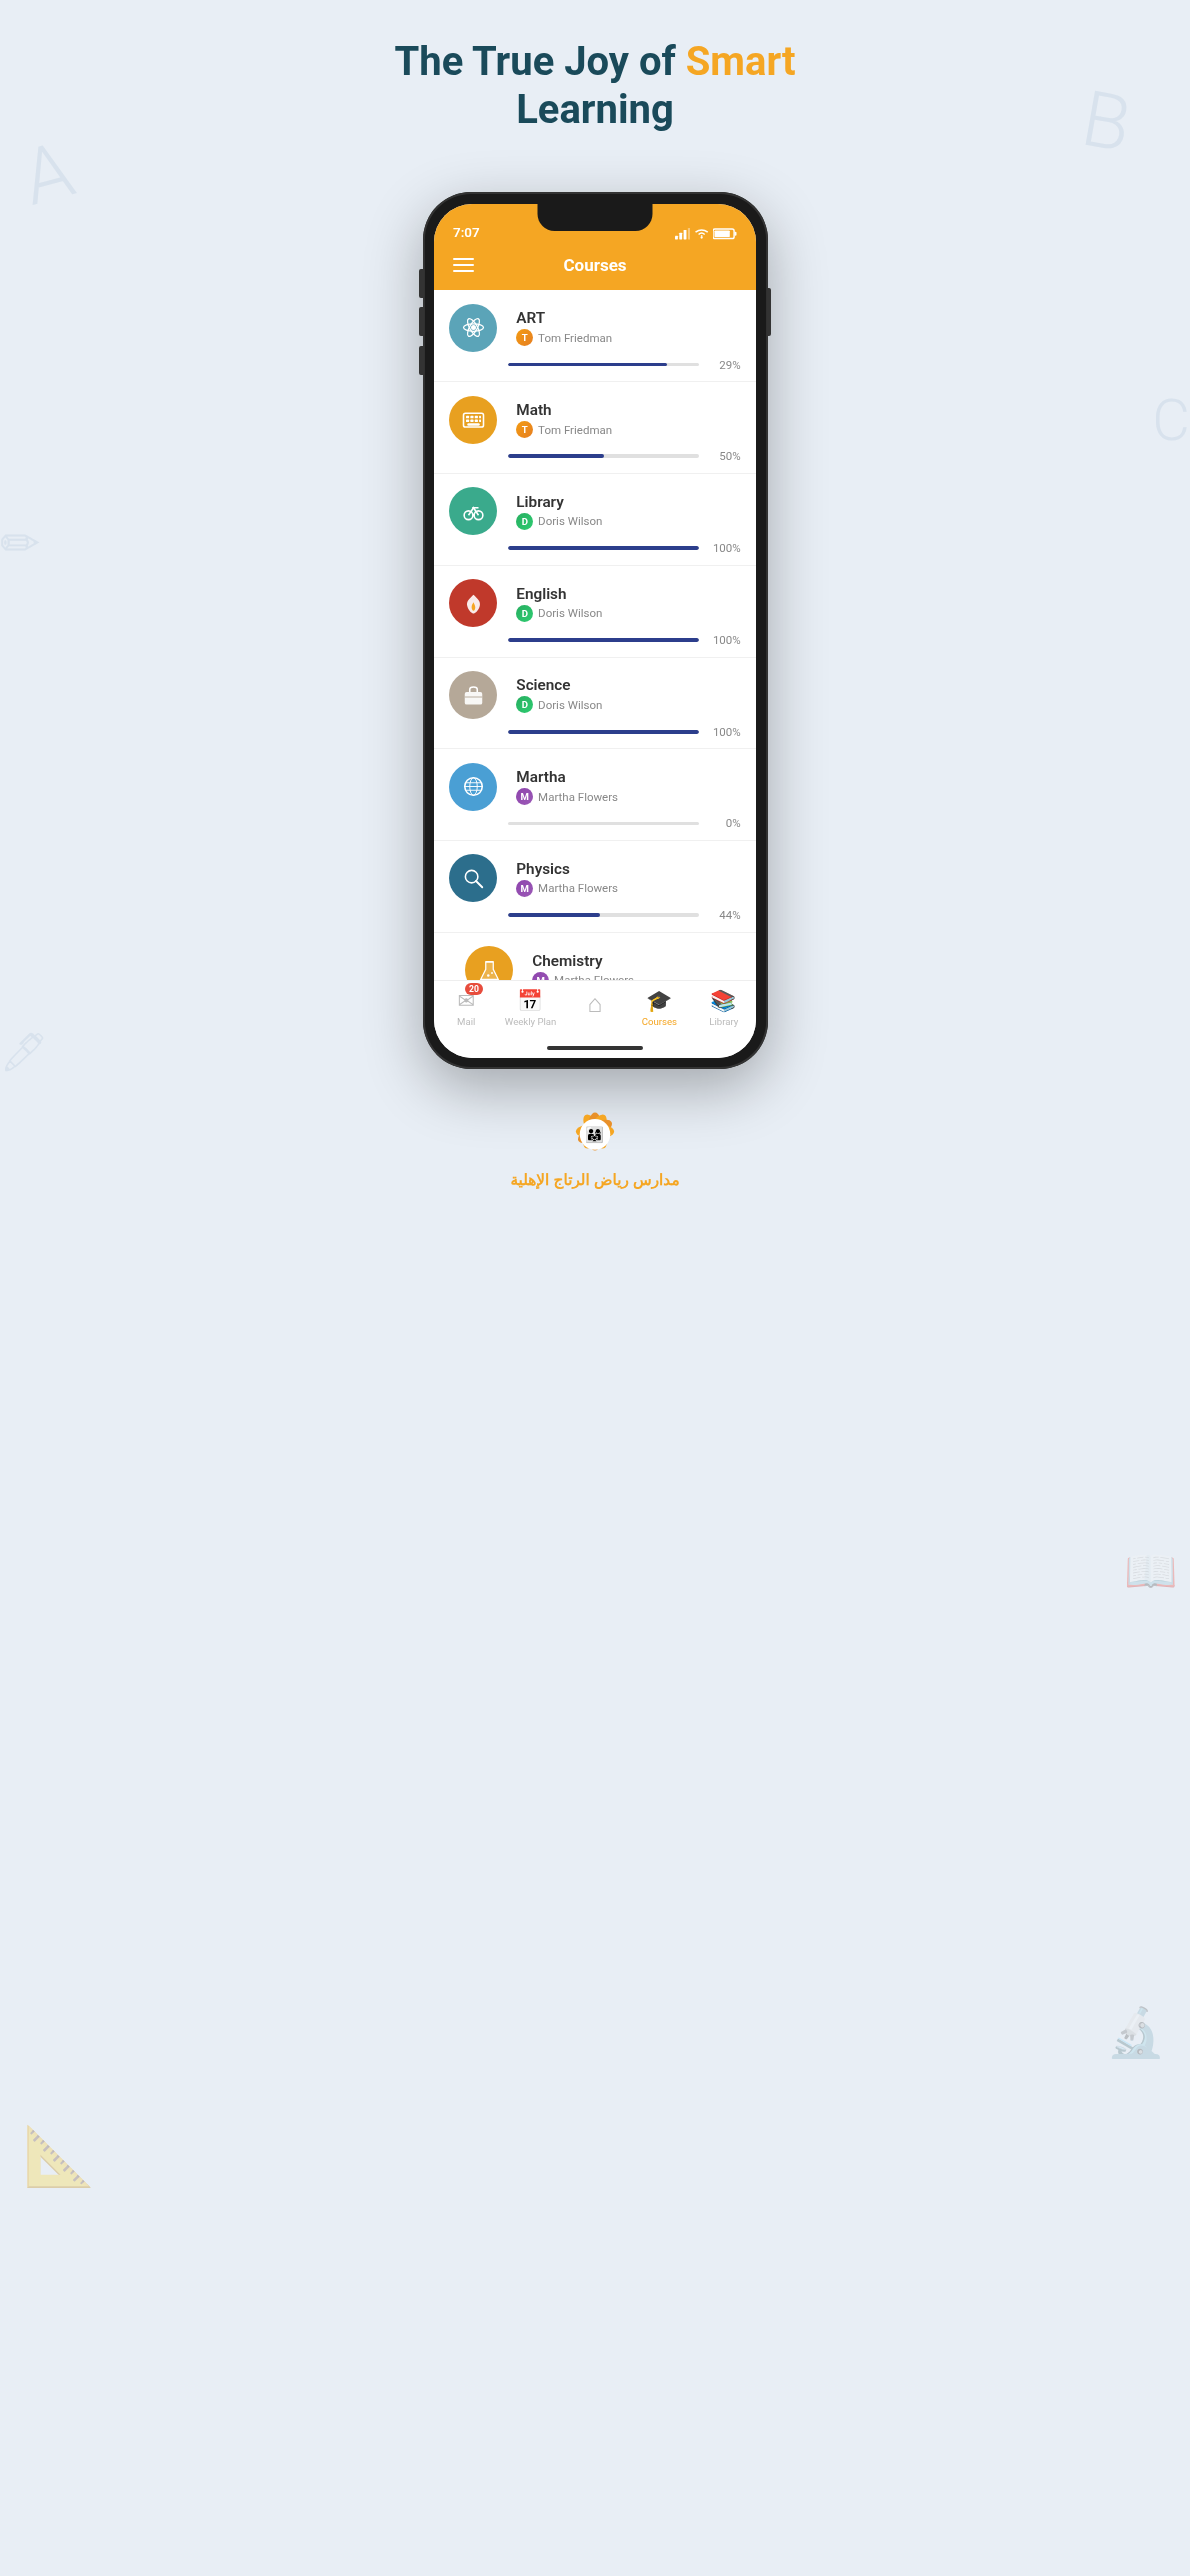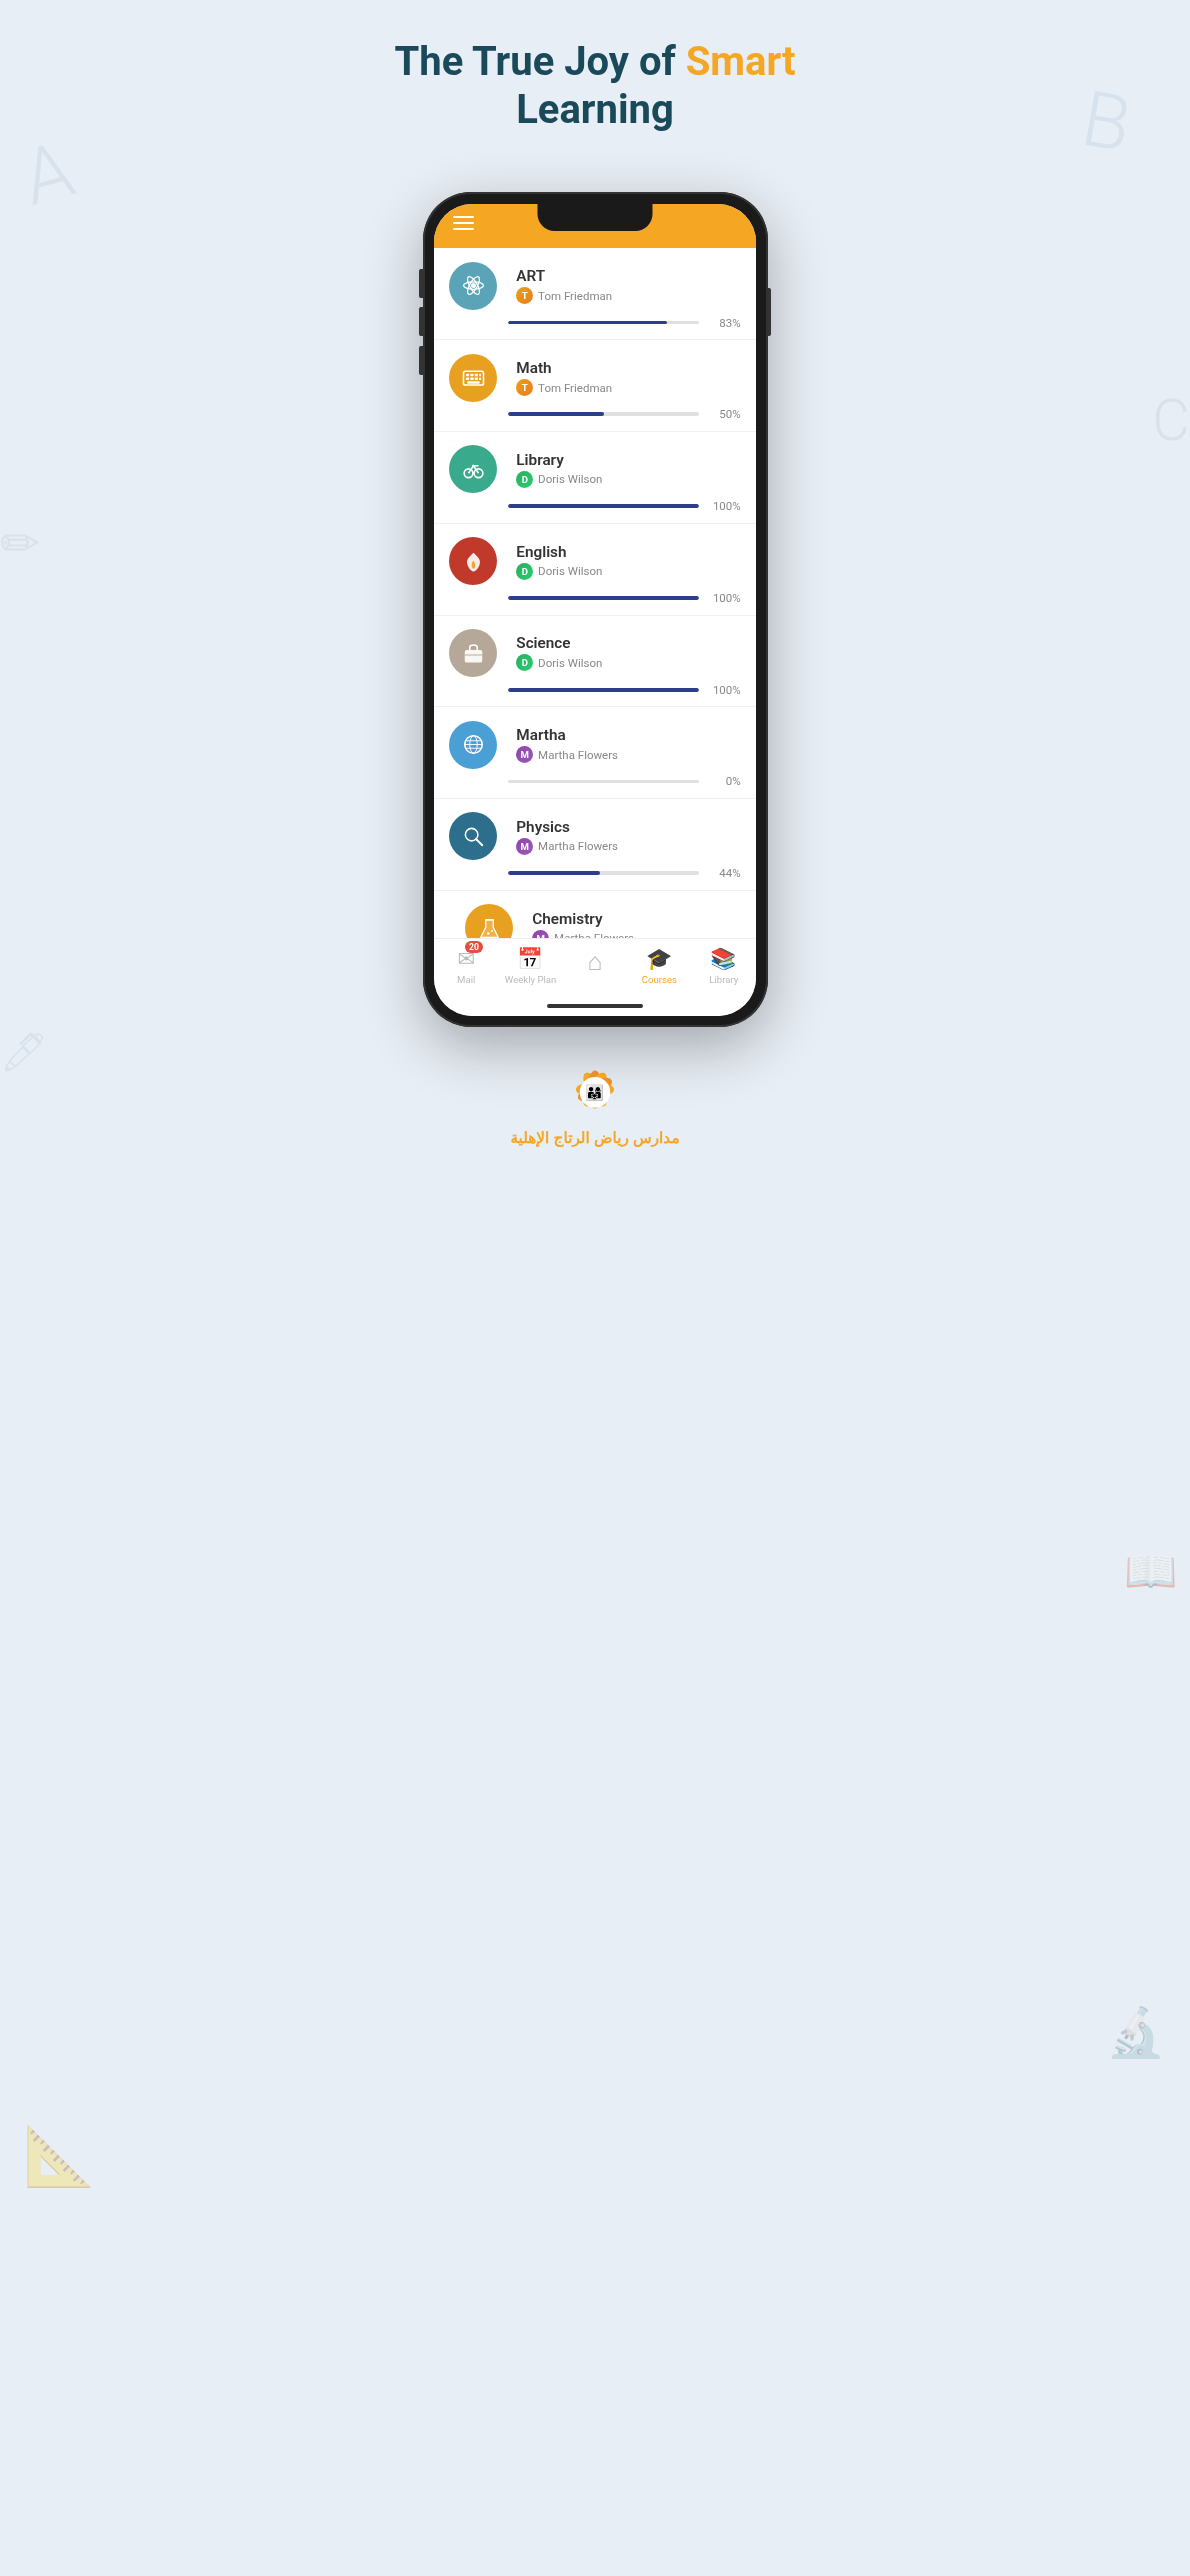--- a/index.html
+++ b/index.html
@@ -343,20 +343,42 @@
 
 <h1 class="hero-title">
   <span>The True Joy of </span><span class="highlight">Smart</span><br>
   <span>Learning</span>
 </h1>
 
 <div class="phone-frame">
   <div class="phone-screen">
     <div class="notch"></div>
 
+    <div class="status-bar">
+      <span class="status-time">7:07</span>
+      <div class="status-icons">
+        <svg width="15.3" height="11.5" viewBox="0 0 16 12">
+          <rect x="0" y="8" width="3" height="4" rx="0.5"></rect>
+          <rect x="4.5" y="5" width="3" height="7" rx="0.5"></rect>
+          <rect x="9" y="2" width="3" height="10" rx="0.5"></rect>
+          <rect x="13.5" y="0" width="2.5" height="12" rx="0.5" opacity="0.4"></rect>
+        </svg>
+        <svg width="15.3" height="11.5" viewBox="0 0 20 14">
+          <path d="M10 11 Q10 9 10 9" stroke="white" stroke-width="2" fill="none"></path>
+          <path d="M6 8 Q10 4 14 8" stroke="white" stroke-width="2" fill="none"></path>
+          <path d="M2 5 Q10 -1 18 5" stroke="white" stroke-width="2" fill="none"></path>
+          <circle cx="10" cy="12" r="1.5"></circle>
+        </svg>
+        <svg width="24" height="11.5" viewBox="0 0 25 12">
+          <rect x="0" y="1" width="22" height="10" rx="2" stroke="white" stroke-width="1.5" fill="none"></rect>
+          <rect x="22.5" y="4" width="2" height="4" rx="1" fill="white"></rect>
+          <rect x="1.5" y="2.5" width="16" height="7" rx="1" fill="white"></rect>
+        </svg>
+      </div>
+    </div>
 
     <div class="nav-bar">
       <div class="hamburger">
         <span></span>
           <span></span>
           <span></span>
       </div>
       <span class="nav-title">Courses</span>
     </div>
 
@@ -379,21 +401,21 @@
               <span style="color:white;font-size:9.6px;font-weight:bold">T</span>
             </div>
             <span class="teacher-name">Tom Friedman</span>
           </div>
         </div>
       </div>
       <div class="progress-row">
         <div class="progress-bar-bg">
           <div class="progress-bar-fill" style="width:83%"></div>
         </div>
-        <span class="progress-pct">83%</span>
+        <span class="progress-pct">29%</span>
       </div>
     </div>
         <div class="course-item">
       <div class="course-top">
         <div class="course-icon" style="background:#e8a020">
           <svg viewBox="0 0 40 40" width="25" height="25">
                 <rect x="4" y="10" width="32" height="22" rx="3" fill="none" stroke="white" stroke-width="2.5"></rect>
                 <rect x="8" y="14" width="5" height="4" rx="1" fill="white"></rect>
                 <rect x="15" y="14" width="5" height="4" rx="1" fill="white"></rect>
                 <rect x="22" y="14" width="5" height="4" rx="1" fill="white"></rect>

